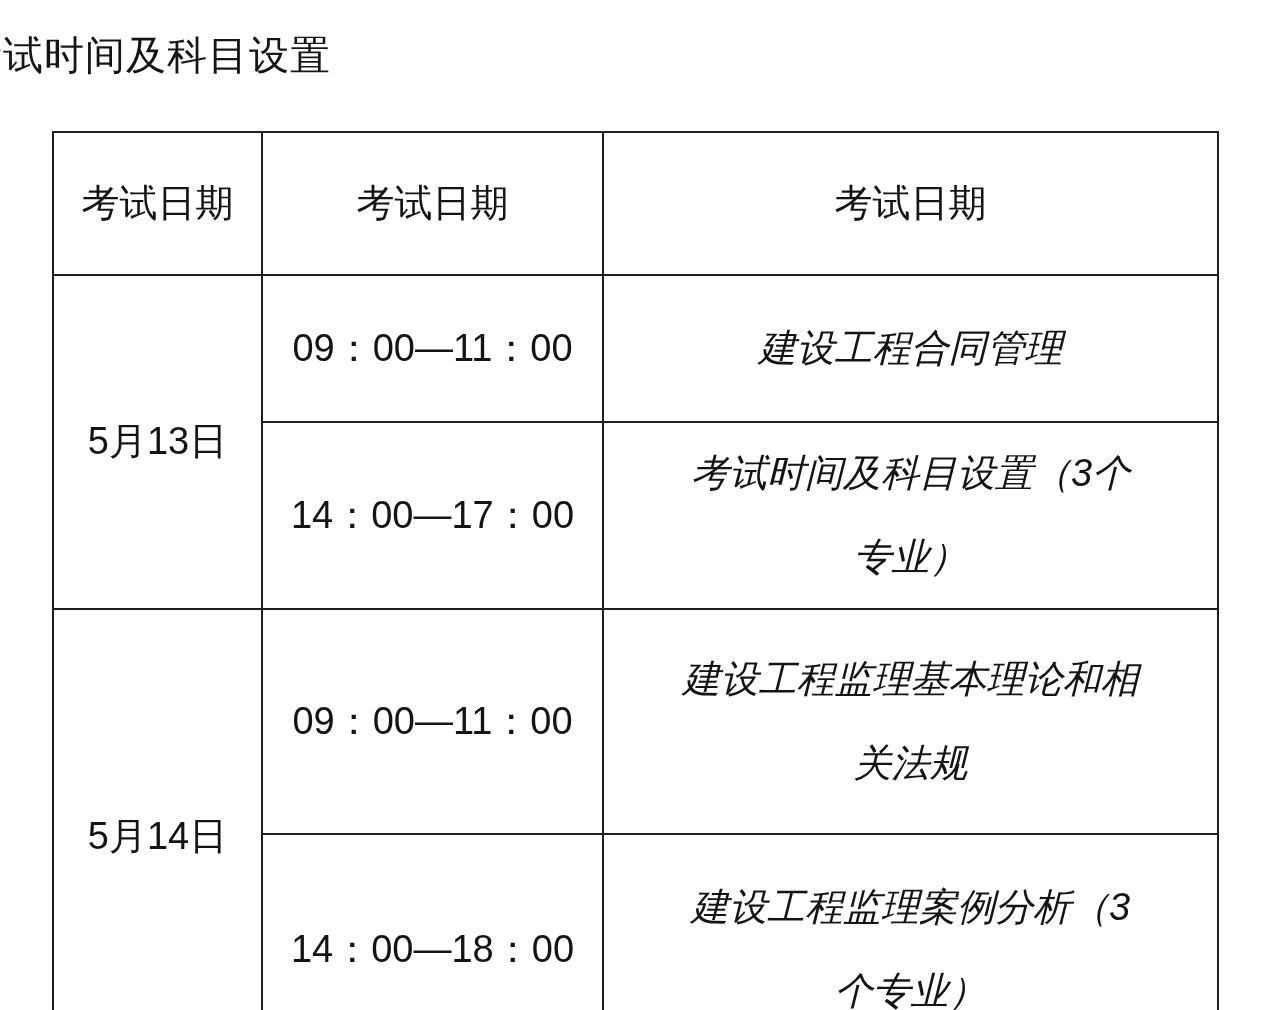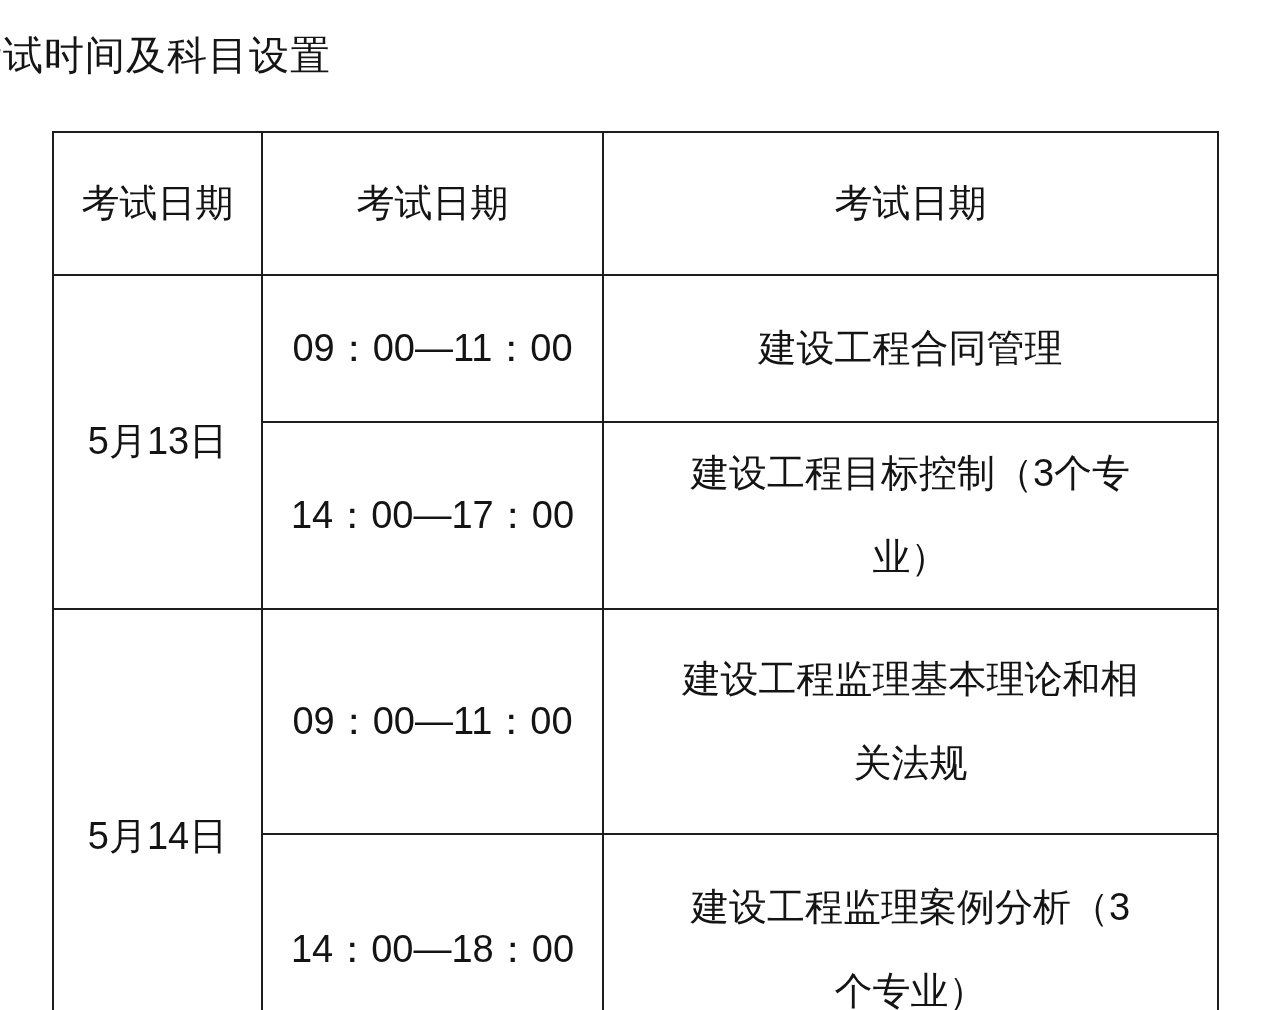--- a/index.html
+++ b/index.html
@@ -49,20 +49,21 @@
     text-align: center;
     vertical-align: middle;
     font-size: 38px;
     font-weight: normal;
     color: #141414;
     line-height: 2.2;
     padding: 0;
   }
   table.exam-table td.subject {
     padding: 0 69px;
+    font-style: italic;
   }
   tr.hrow  { height: 143px; }
   tr.row1  { height: 147px; }
   tr.row2  { height: 187px; }
   tr.row3  { height: 225px; }
   tr.row4  { height: 231px; }
 </style>
 </head>
 <body>
 
@@ -84,21 +85,21 @@
       </tr>
     </thead>
     <tbody>
       <tr class="row1">
         <td rowspan="2">5月13日</td>
         <td>09：00—11：00</td>
         <td class="subject">建设工程合同管理</td>
       </tr>
       <tr class="row2">
         <td>14：00—17：00</td>
-        <td class="subject">建设工程目标控制（3个专业）</td>
+        <td class="subject">考试时间及科目设置（3个专业）</td>
       </tr>
       <tr class="row3">
         <td rowspan="2">5月14日</td>
         <td>09：00—11：00</td>
         <td class="subject">建设工程监理基本理论和相关法规</td>
       </tr>
       <tr class="row4">
         <td>14：00—18：00</td>
         <td class="subject">建设工程监理案例分析（3个专业）</td>
       </tr>

